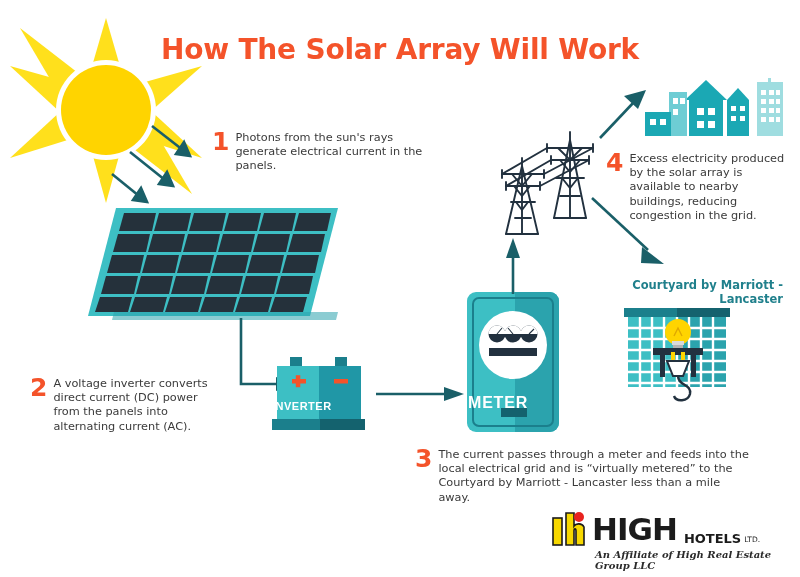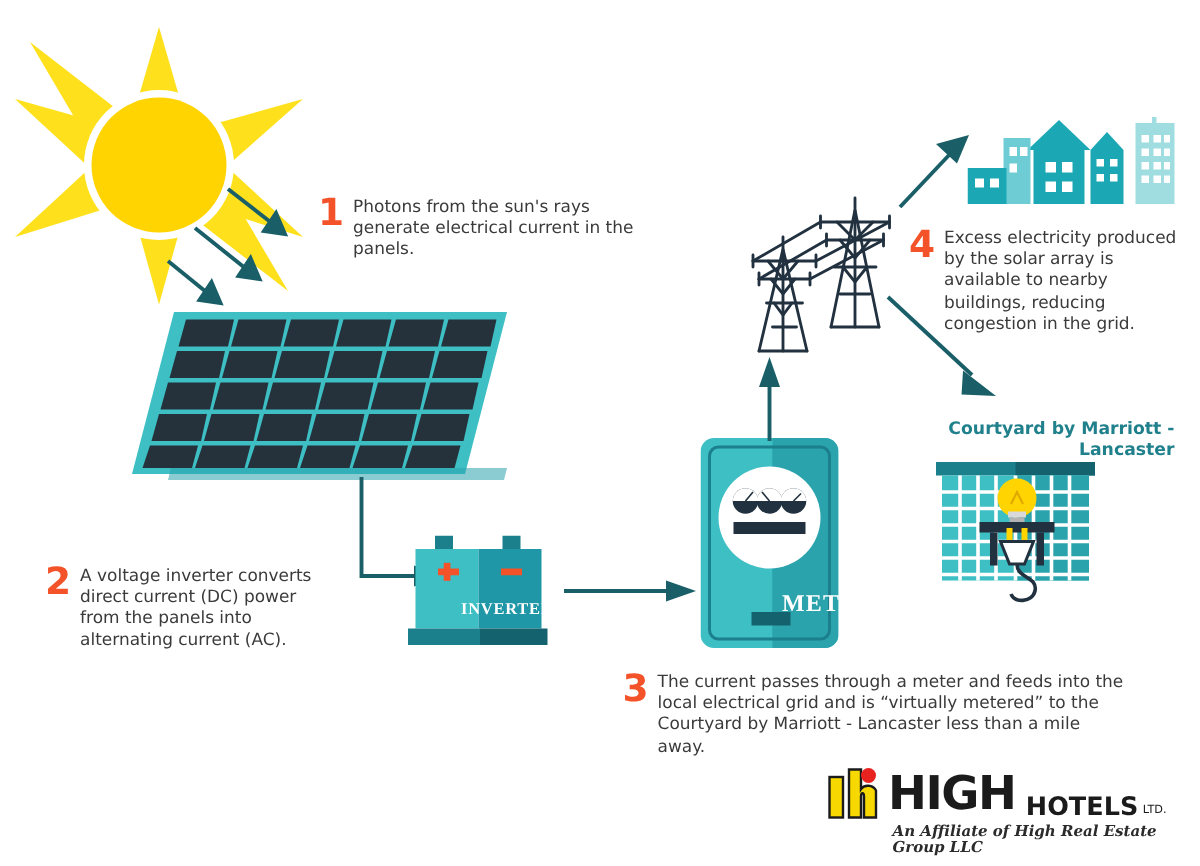--- a/index.html
+++ b/index.html
@@ -64,46 +64,47 @@
 
   
   #logo{left:552px; top:512px; width:240px; height:48px;}
   .logo-row{display:flex; align-items:center;}
   .logo-mark{position:relative; width:40px; height:34px; flex:0 0 auto;}
   .logo-high{
     color:#1b1b1b; font-size:31px; font-weight:bold; line-height:31px;
     letter-spacing:-1px; font-family:"DejaVu Sans", sans-serif;
   }
   .logo-hotels{
-    color:#1b1b1b; font-size:17px; font-weight:bold; line-height:13px;
+    color:#1b1b1b; font-size:13px; font-weight:bold; line-height:13px;
     letter-spacing:0px; margin-left:7px; padding-bottom:1px;
     font-family:"DejaVu Sans", sans-serif; align-self:flex-end;
   }
   .logo-ltd{
     color:#1b1b1b; font-size:7.5px; font-weight:normal; line-height:8px;
     margin-left:3px; padding-bottom:2px; align-self:flex-end;
     font-family:"DejaVu Sans", sans-serif;
   }
   .logo-tag{
     color:#2b2b2b; font-size:10px; font-style:italic; font-weight:bold;
     margin-top:3px; margin-left:43px;
     font-family:"DejaVu Serif", serif;
   }
 
   
   .art-label{
-    color:#ffffff; font-weight:bold; text-align:right;
-    font-family:Liberation Serif, serif;
+    color:#ffffff; font-weight:bold; text-align:left;
+    font-family:Liberation Sans, sans-serif;
   }
 </style>
 </head>
 <body>
 
 <div id="stage">
 
+  <div class="abs" id="title">How The Solar Array Will Work</div>
 
   <svg class="abs" style="left:6px; top:18px;" width="200" height="185" viewBox="0 0 200 185">
     <g fill="#ffe01c">
       <polygon points="100,0 118,62 82,62"></polygon>
       <polygon points="100,185 118,120 82,120"></polygon>
       <polygon points="4,48 68,66 56,96"></polygon>
       <polygon points="196,140 132,120 144,92"></polygon>
       <polygon points="4,140 68,120 56,92"></polygon>
       <polygon points="196,48 132,66 144,94"></polygon>
       <polygon points="14,10 76,58 54,78"></polygon>

